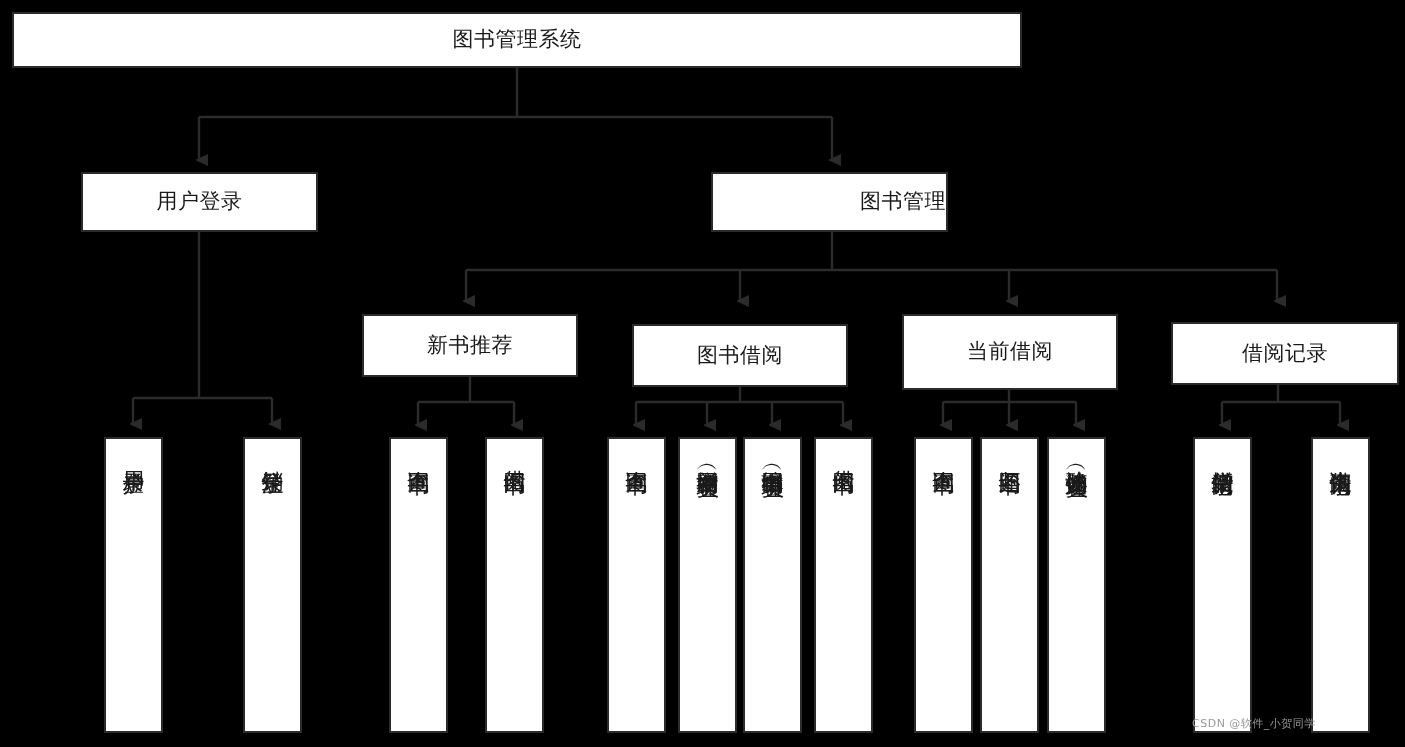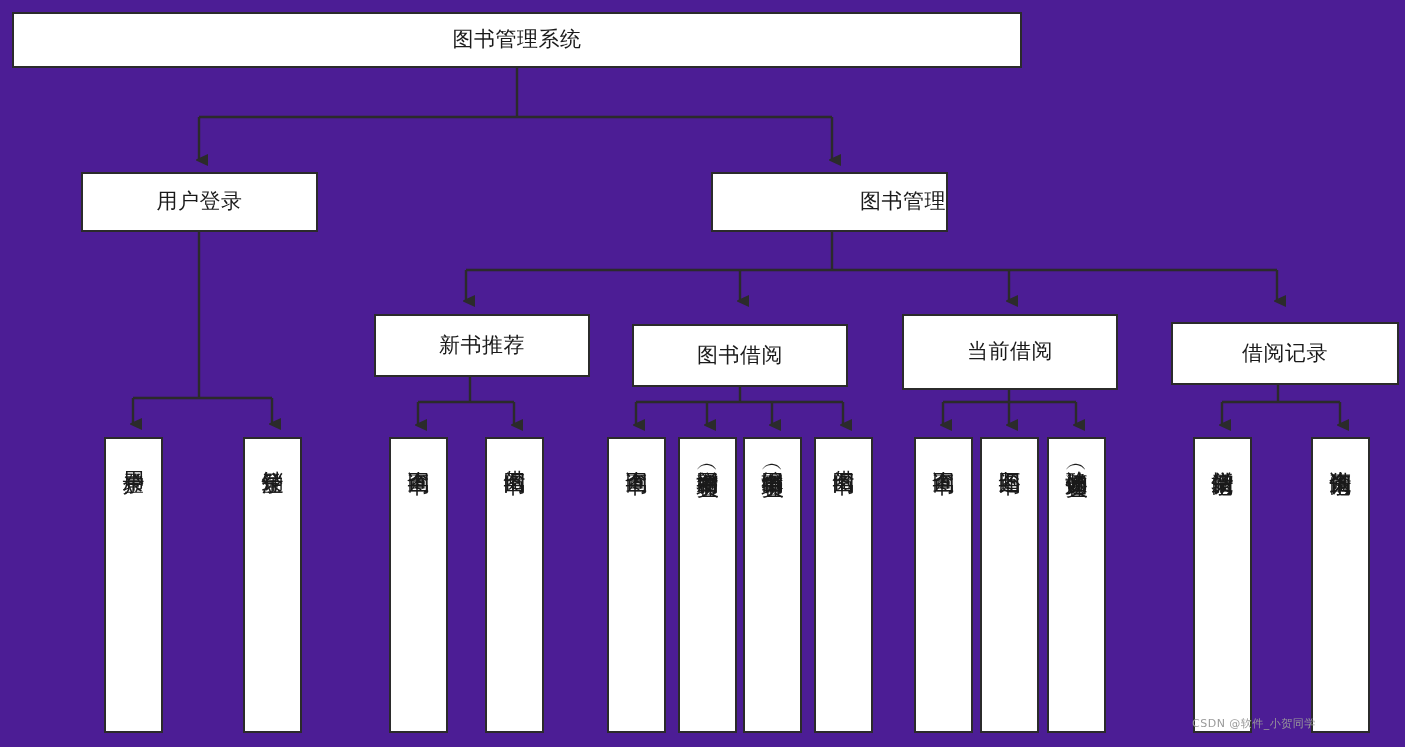--- a/index.html
+++ b/index.html
@@ -7,21 +7,21 @@
     padding: 0;
     background: #ffffff;
   }
   body {
     font-family: "DejaVu Sans", "Liberation Sans", sans-serif;
   }
   #canvas {
     position: relative;
     width: 1405px;
     height: 747px;
-    background: #4c1d95;
+    background: #000000;
     overflow: hidden;
   }
   svg.wires {
     position: absolute;
     left: 0;
     top: 0;
     width: 1405px;
     height: 747px;
   }
   .node {
@@ -125,21 +125,21 @@
     <span class="label">图书管理系统</span>
   </div>
 
   <div class="node horizontal" style="left:81px; top:172px; width:237px; height:60px;">
     <span class="label">用户登录</span>
   </div>
   <div class="node horizontal" style="left:711px; top:172px; width:237px; height:60px;justify-content:flex-end;">
     <span class="label">图书管理</span>
   </div>
 
-  <div class="node horizontal" style="left:362px; top:314px; width:216px; height:63px;margin-left:12px;">
+  <div class="node horizontal" style="left:362px; top:314px; width:216px; height:63px;">
     <span class="label">新书推荐</span>
   </div>
   <div class="node horizontal" style="left:632px; top:314px; width:216px; height:63px;margin-top:10px;">
     <span class="label">图书借阅</span>
   </div>
   <div class="node horizontal" style="left:902px; top:314px; width:216px; height:76px;">
     <span class="label">当前借阅</span>
   </div>
   <div class="node horizontal" style="left:1171px; top:314px; width:228px; height:63px;margin-top:8px;">
     <span class="label">借阅记录</span>

